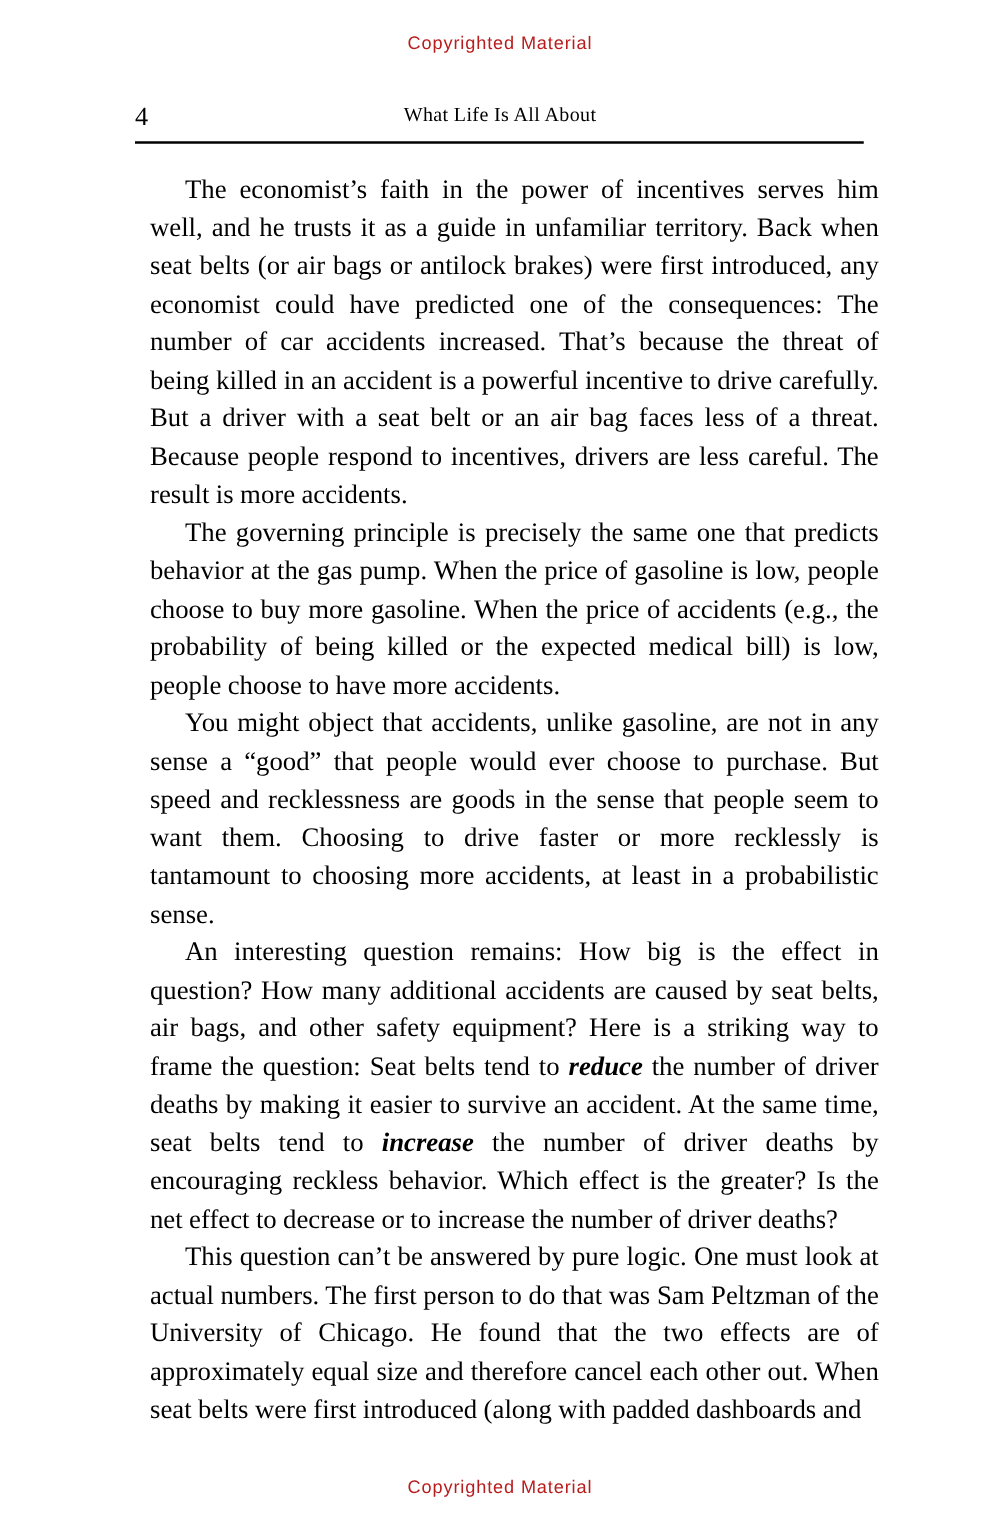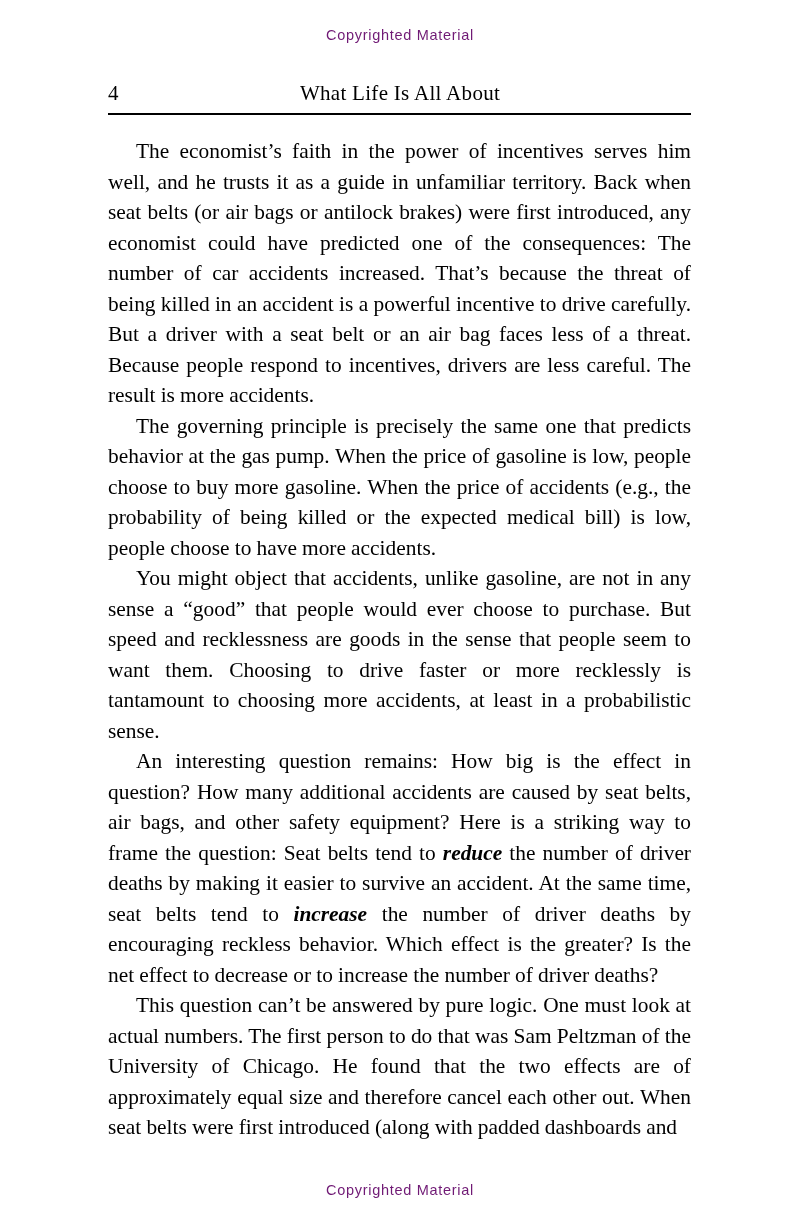--- a/index.html
+++ b/index.html
@@ -18,21 +18,21 @@
 
   
   .watermark {
     position: absolute;
     left: 0;
     width: 800px;
     text-align: center;
     font-family: "Liberation Sans", "DejaVu Sans", sans-serif;
     font-size: 14.5px;
     letter-spacing: 0.7px;
-    color: #701a75;
+    color: #b91c1c;
     user-select: none;
   }
   .watermark-top    { top: 27px; }
   .watermark-bottom { top: 1182px; }
 
   
   .running-head {
     position: absolute;
     left: 108px;
     top: 78px;
@@ -45,37 +45,37 @@
     top: 0;
     font-size: 21px;
     line-height: 30px;
   }
   .head-title {
     position: absolute;
     left: 0;
     top: 0;
     width: 584px;
     text-align: center;
-    font-size: 21px;
+    font-size: 16px;
     line-height: 30px;
     letter-spacing: 0.3px;
   }
   .head-rule {
     position: absolute;
     left: 108px;
     top: 113px;
     width: 583px;
     height: 2px;
     background: #000000;
   }
 
   
   .page-body {
     position: absolute;
-    left: 108px;
+    left: 120px;
     top: 136px;
     width: 583px;
   }
   .page-body p {
     margin: 0;
     text-align: justify;
     text-justify: inter-word;
     text-indent: 28px;
     font-size: 21.4px;
     line-height: 30.5px;

